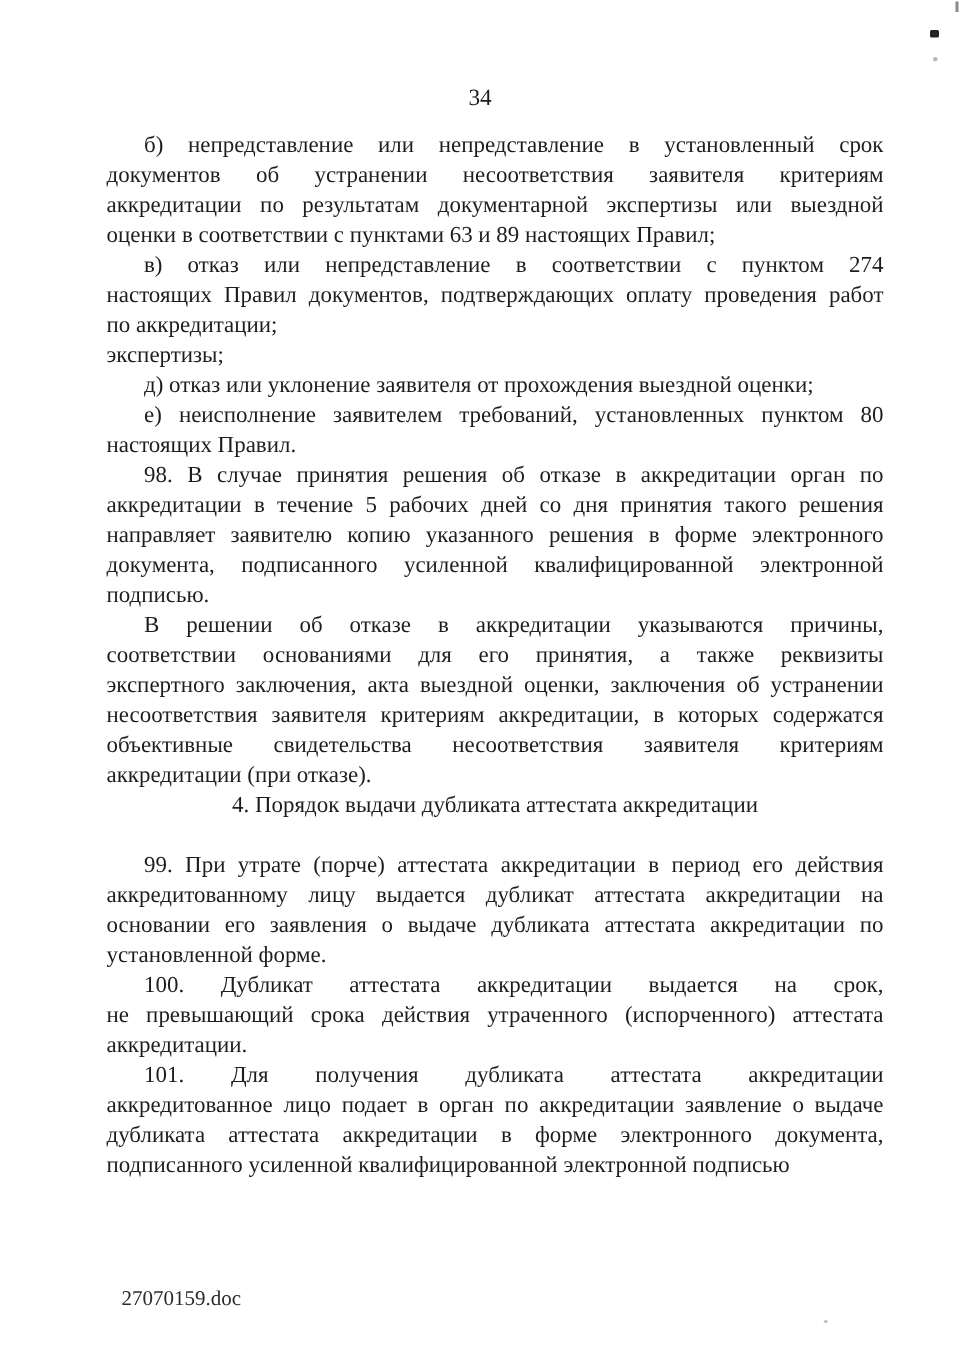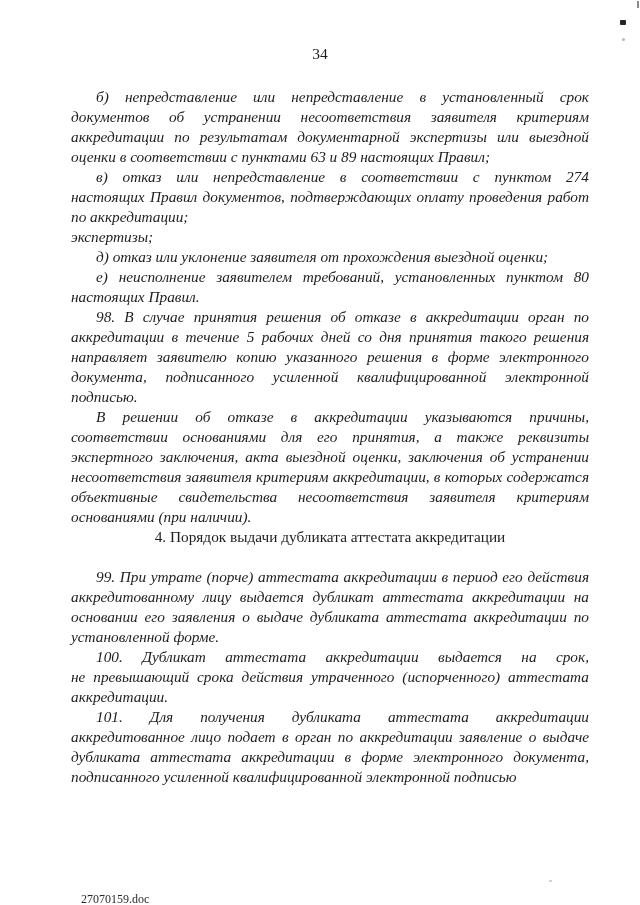--- a/index.html
+++ b/index.html
@@ -7,58 +7,57 @@
     position: relative;
     width: 640px;
     height: 905px;
     background: #ffffff;
     font-family: "Liberation Serif", "DejaVu Serif", serif;
     color: #1d1d1d;
     overflow: hidden;
   }
   .page-number {
     position: absolute;
-    top: 44px;
+    top: 56px;
     left: 0;
     width: 640px;
     height: 20px;
     text-align: center;
     font-size: 15.5px;
     line-height: 20px;
   }
   .doc-body {
     position: absolute;
     left: 71px;
     top: 87px;
     width: 518px;
     font-size: 15.3px;
     line-height: 20px;
   }
   .tline {
     height: 20px;
     text-align: justify;
     text-align-last: justify;
-    font-style: italic;
   }
   .tline.left {
     text-align: right;
     text-align-last: left;
   }
   .tline.indent { text-indent: 25px; }
   .heading {
     height: 20px;
     margin-bottom: 20px;
     text-align: center;
     text-align-last: center;
   }
   .doc-footer {
     position: absolute;
     left: 81px;
-    top: 894px;
-    font-size: 12px;
+    top: 862px;
+    font-size: 14px;
     line-height: 10px;
     color: #2a2a2a;
   }
   .artifact { position: absolute; }
   .art-corner { left: 637px; top: 1px; width: 2px; height: 7px; background: #8a8a8a; }
   .art-dot1 { left: 620px; top: 20px; width: 6px; height: 5px; background: #252525; border-radius: 1px; }
   .art-dot2 { left: 622px; top: 38px; width: 3px; height: 3px; background: #b8b8b8; border-radius: 50%; }
   .art-dot3 { left: 549px; top: 880px; width: 3px; height: 2px; background: #c4c4c4; border-radius: 50%; }
 </style>
 </head>
@@ -81,21 +80,21 @@
       <div class="tline indent">98. В случае принятия решения об отказе в аккредитации орган по</div>
       <div class="tline">аккредитации в течение 5 рабочих дней со дня принятия такого решения</div>
       <div class="tline">направляет заявителю копию указанного решения в форме электронного</div>
       <div class="tline">документа, подписанного усиленной квалифицированной электронной</div>
       <div class="tline left">подписью.</div>
       <div class="tline indent">В решении об отказе в аккредитации указываются причины,</div>
       <div class="tline">соответствии основаниями для его принятия, а также реквизиты</div>
       <div class="tline">экспертного заключения, акта выездной оценки, заключения об устранении</div>
       <div class="tline">несоответствия заявителя критериям аккредитации, в которых содержатся</div>
       <div class="tline">объективные свидетельства несоответствия заявителя критериям</div>
-      <div class="tline left">основаниями (при наличии).</div>
+      <div class="tline left">аккредитации (при отказе).</div>
       <div class="heading">4. Порядок выдачи дубликата аттестата аккредитации</div>
       <div class="tline indent">99. При утрате (порче) аттестата аккредитации в период его действия</div>
       <div class="tline">аккредитованному лицу выдается дубликат аттестата аккредитации на</div>
       <div class="tline">основании его заявления о выдаче дубликата аттестата аккредитации по</div>
       <div class="tline left">установленной форме.</div>
       <div class="tline indent">100. Дубликат аттестата аккредитации выдается на срок,</div>
       <div class="tline">не превышающий срока действия утраченного (испорченного) аттестата</div>
       <div class="tline left">аккредитации.</div>
       <div class="tline indent">101. Для получения дубликата аттестата аккредитации</div>
       <div class="tline">аккредитованное лицо подает в орган по аккредитации заявление о выдаче</div>

